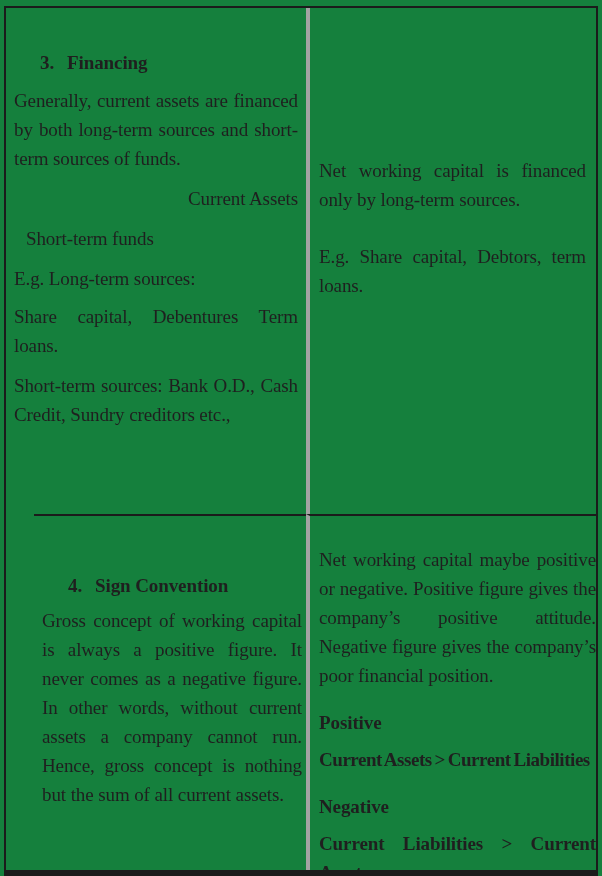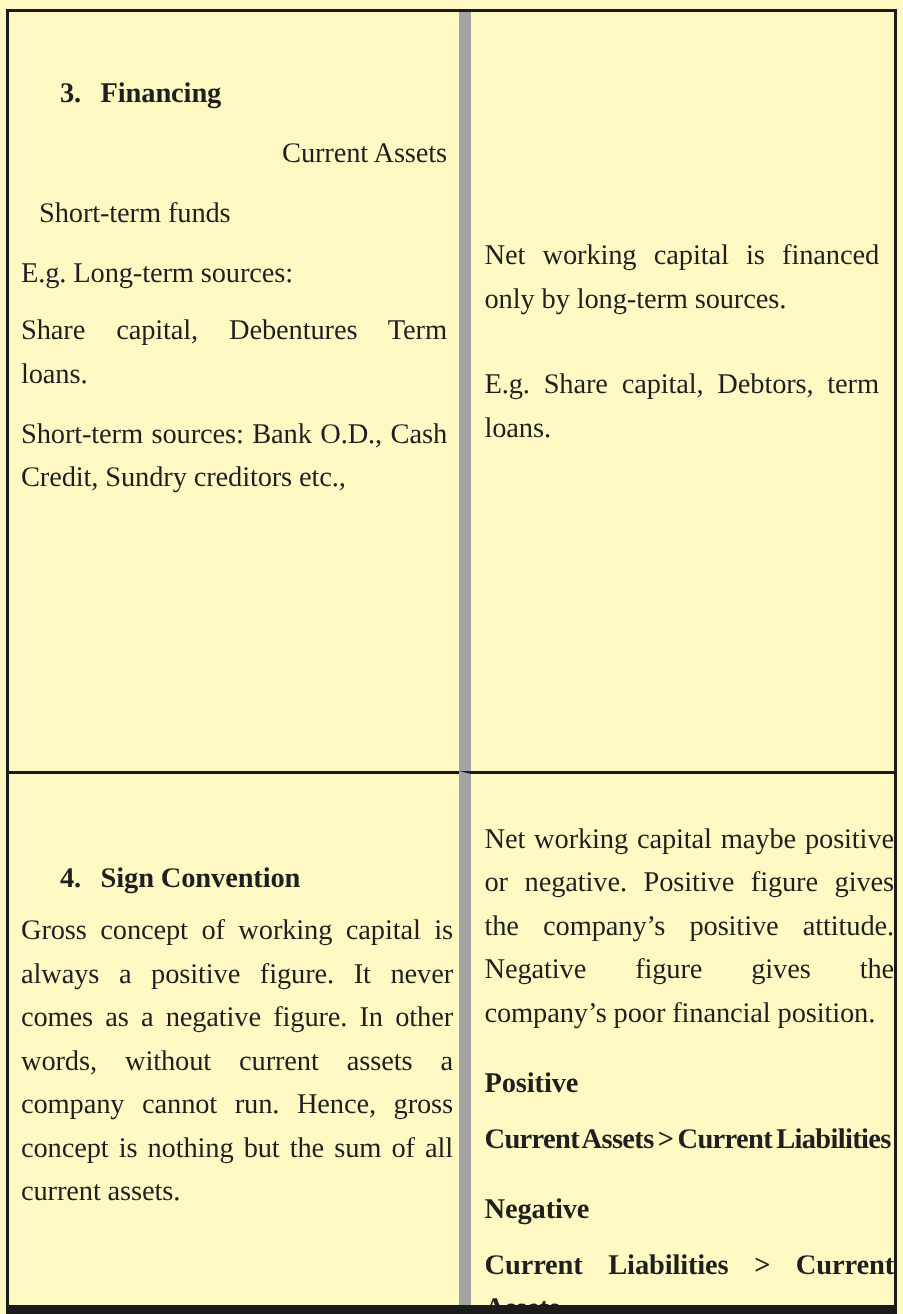--- a/index.html
+++ b/index.html
@@ -4,21 +4,21 @@
 <style>
   html, body {
     margin: 0;
     padding: 0;
     background: #ffffff;
   }
   .page {
     position: relative;
     width: 602px;
     height: 876px;
-    background: #fef9c3;
+    background: #15803d;
     overflow: hidden;
     font-family: "Liberation Serif", "DejaVu Serif", serif;
     color: #1f1f1f;
   }
   .doc-table {
     box-sizing: border-box;
     margin: 6px 4px 0 4px;
     width: 594px;
     height: 870px;
     border: 2px solid #1b1b1b;
@@ -27,26 +27,26 @@
     grid-template-columns: 300px 1fr;
     grid-template-rows: 506px 1fr;
   }
   .cell {
     box-sizing: border-box;
     overflow: hidden;
     font-size: 19px;
     line-height: 29px;
     letter-spacing: -0.1px;
   }
-  .col-right { border-left: 8px solid #a3a3a3; }
+  .col-right { border-left: 4px solid #a3a3a3; }
   .row-bottom { border-top: 2px solid #1b1b1b; }
 
   .c-r1l { padding: 40px 8px 0 8px; }
   .c-r1r { padding: 148px 10px 0 9px; }
-  .c-r2l { padding: 55px 4px 0 8px; }
+  .c-r2l { padding: 55px 4px 0 8px; margin-left: 28px; }
   .c-r2r { padding: 29px 0 0 9px; }
 
   .blk { margin: 0; }
   .heading {
     font-weight: bold;
     margin-left: 26px;
   }
   .heading .num { display: inline-block; margin-right: 13px; }
   .just { text-align: justify; }
   .indent { padding-left: 12px; }
@@ -67,20 +67,21 @@
   }
 </style>
 </head>
 <body>
 
 <div class="page">
   <div class="doc-table">
 
     <div class="cell c-r1l">
       <p class="blk heading"><span class="num">3.</span><span>Financing</span></p>
+      <p class="blk just mt9">Generally, current assets are financed by both long-term sources and short-term sources of funds.</p>
       <p class="blk alignright mt11">Current Assets</p>
       <p class="blk indent mt11">Short-term funds</p>
       <p class="blk mt11">E.g. Long-term sources:</p>
       <p class="blk just mt9">Share capital, Debentures Term loans.</p>
       <p class="blk just mt11">Short-term sources: Bank O.D., Cash Credit, Sundry creditors etc.,</p>
     </div>
 
     <div class="cell c-r1r col-right">
       <p class="blk just">Net working capital is financed only by long-term sources.</p>
       <p class="blk just mt56">E.g. Share capital, Debtors, term loans.</p>

